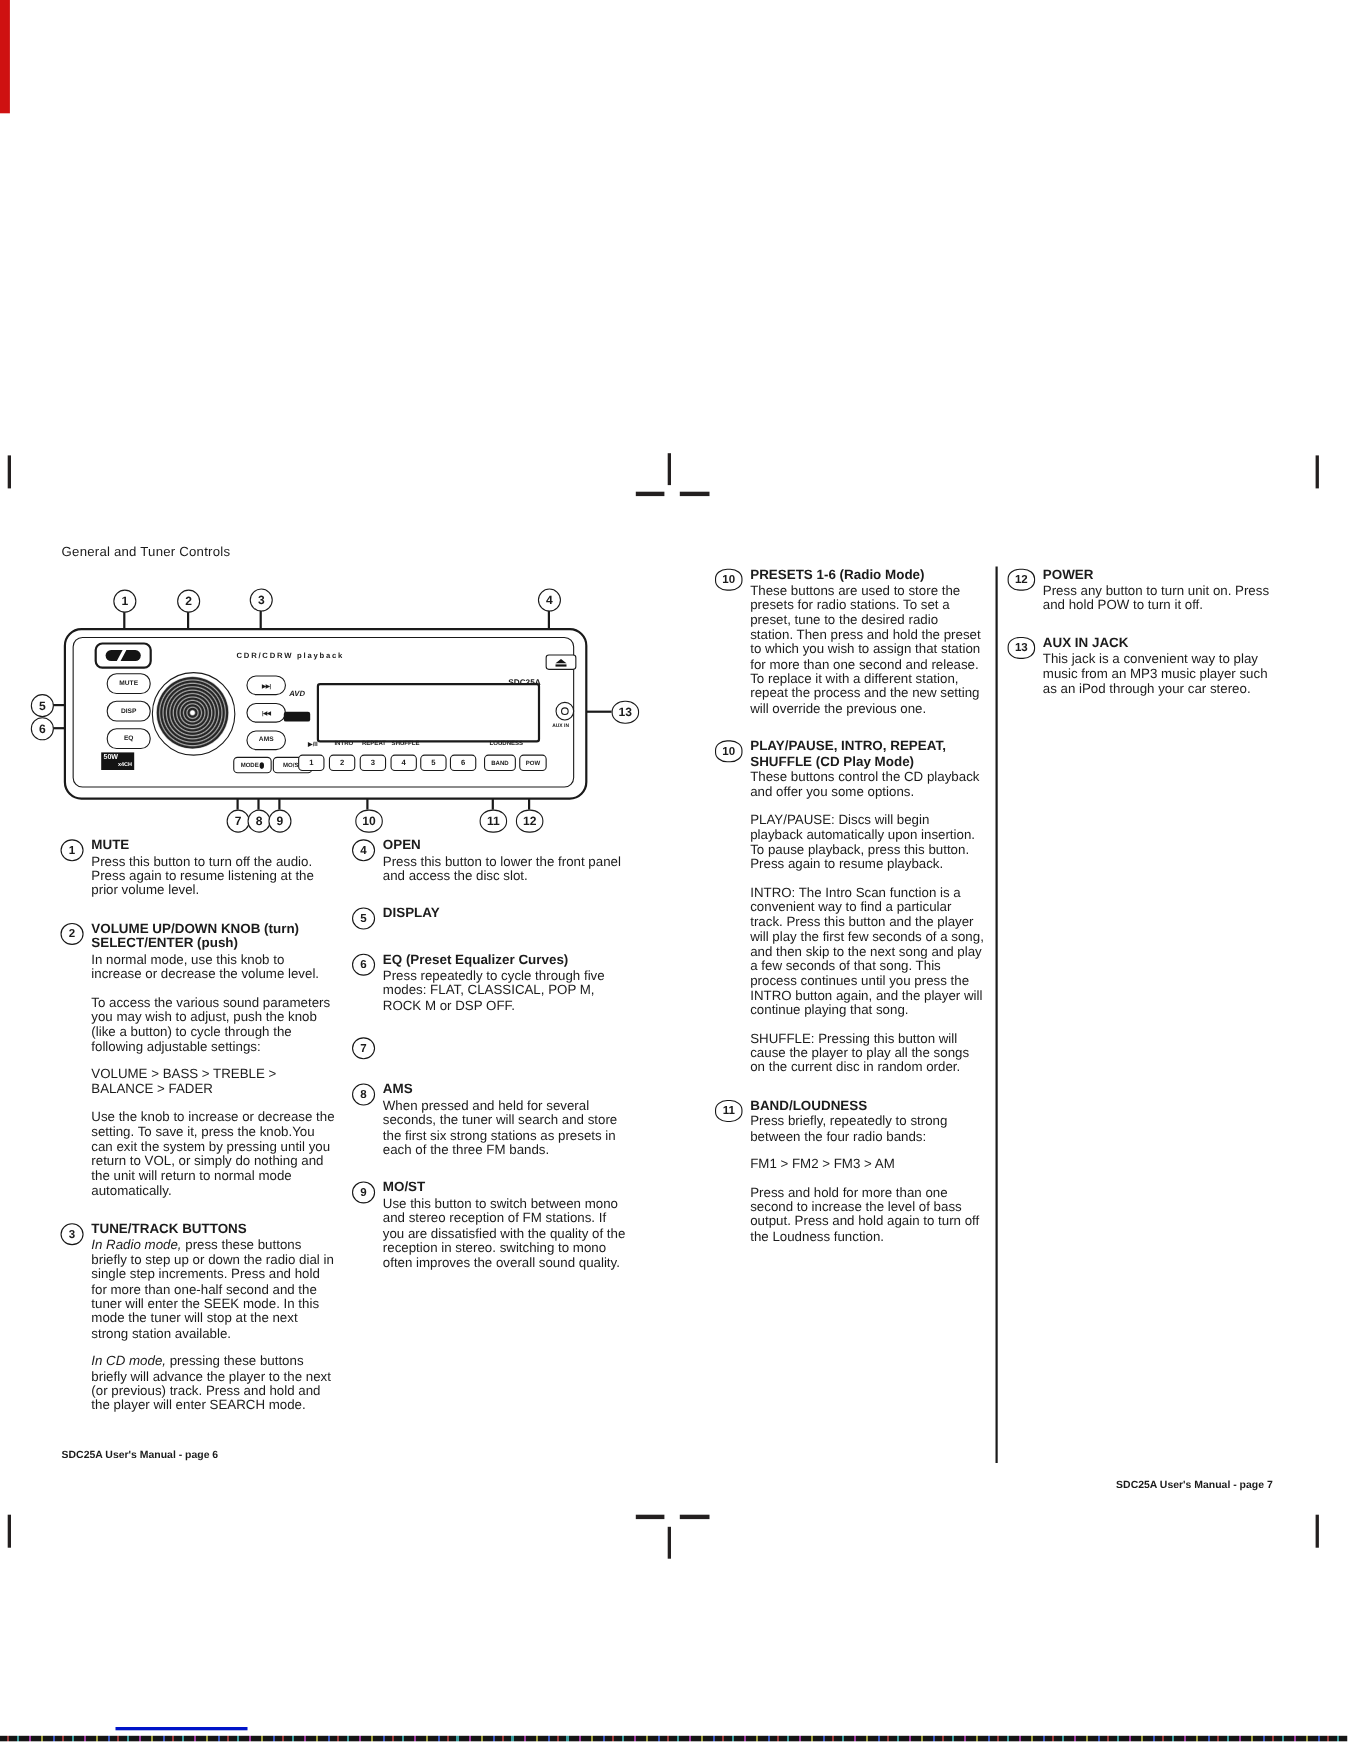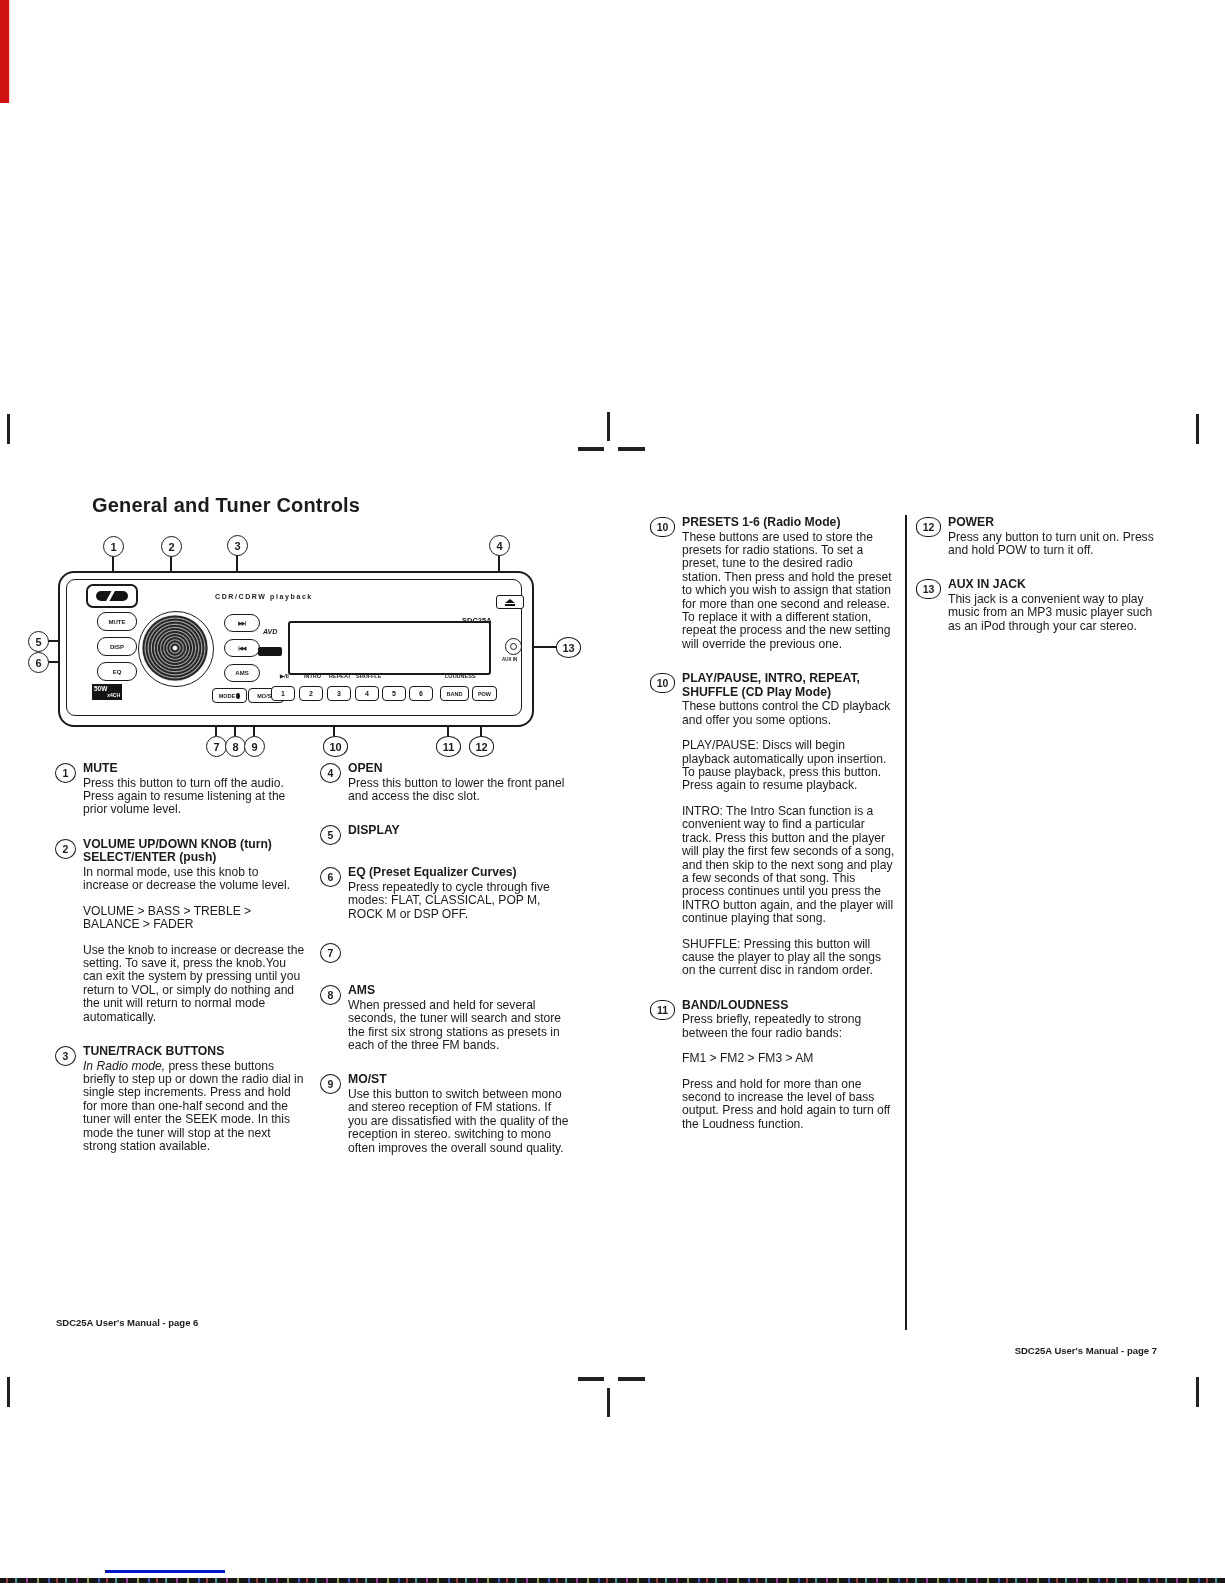--- a/index.html
+++ b/index.html
@@ -16,21 +16,21 @@
     flex:0 0 auto;width:19px;height:18px;border:1.7px solid #161616;border-radius:50%;
     display:flex;align-items:center;justify-content:center;
     font-weight:700;font-size:10.5px;margin-top:1px;background:#fff;
   }
   .cnum.wide{width:23px;border-radius:11px / 9px;}
   .ibody{flex:1 1 auto;}
   .ititle{font-weight:700;font-size:12.2px;line-height:13.6px;white-space:pre-line;}
   .ipara{margin:12px 0 0 0;font-size:12.1px;line-height:13.4px;}
   .ipara:first-of-type{margin-top:1px;}
   .it{font-style:italic;}
-  .pgheading{font-weight:700;font-size:20px;letter-spacing:.2px;margin-left:36px;}
+  .pgheading{font-weight:400;font-size:12px;letter-spacing:.2px;}
   .pgfooter{font-weight:700;font-size:9.5px;}
   
   .mark{position:absolute;background:#231f1f;}
   .sep{position:absolute;background:#1b1b1b;}
   
   .dev-line{position:absolute;background:#1a1a1a;}
   .callout{
     position:absolute;width:19px;height:19px;border:1.8px solid #1a1a1a;border-radius:50%;
     display:flex;align-items:center;justify-content:center;font-weight:700;font-size:11px;background:#fff;z-index:5;
   }
@@ -192,29 +192,31 @@
         <div class="ititle">MUTE</div>
         <p class="ipara"><span>Press this button to turn off the audio. Press again to resume listening at the prior volume level.</span></p>
       </div>
     </div>
     <div class="item">
       <span class="cnum">2</span>
       <div class="ibody">
         <div class="ititle">VOLUME UP/DOWN KNOB (turn)
 SELECT/ENTER (push)</div>
         <p class="ipara"><span>In normal mode, use this knob to increase or decrease the volume level.</span></p>
+        <p class="ipara"><span>To access the various sound parameters you may wish to adjust, push the knob (like a button) to cycle through the following adjustable settings:</span></p>
         <p class="ipara"><span>VOLUME &gt; BASS &gt; TREBLE &gt; BALANCE &gt; FADER</span></p>
         <p class="ipara"><span>Use the knob to increase or decrease the setting. To save it, press the knob.You can exit the system by pressing until you return to VOL, or simply do nothing and the unit will return to normal mode automatically.</span></p>
       </div>
     </div>
     <div class="item">
       <span class="cnum">3</span>
       <div class="ibody">
         <div class="ititle">TUNE/TRACK  BUTTONS</div>
         <p class="ipara"><span class="it">In Radio mode,</span><span> press these buttons briefly to step up or down the radio dial in single step increments. Press and hold for more than one-half second and the tuner will enter the SEEK mode. In this mode the tuner will stop at the next strong station available.</span></p>
+        <p class="ipara"><span class="it">In CD mode,</span><span> pressing these buttons briefly will advance the player to the next (or previous) track. Press and hold and the player will enter SEARCH mode.</span></p>
       </div>
     </div>
   </div>
 <div class="col" id="col2" style="left:320px;top:762px;width:252px;">
     <div class="item">
       <span class="cnum">4</span>
       <div class="ibody">
         <div class="ititle">OPEN</div>
         <p class="ipara"><span>Press this button to lower the front panel and access the disc slot.</span></p>
       </div>

